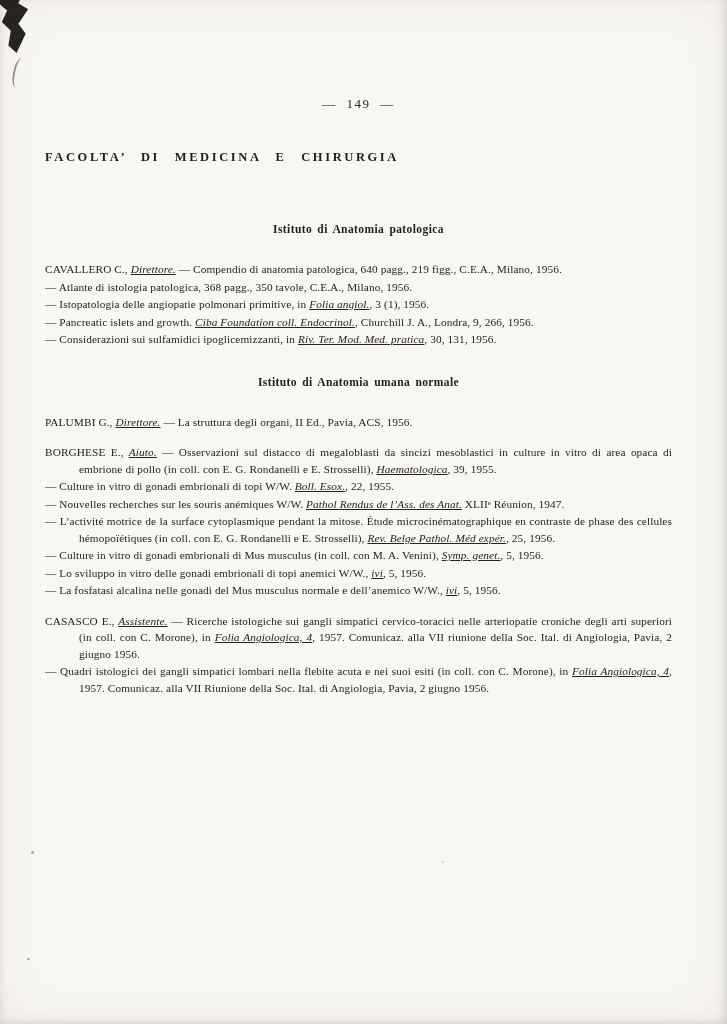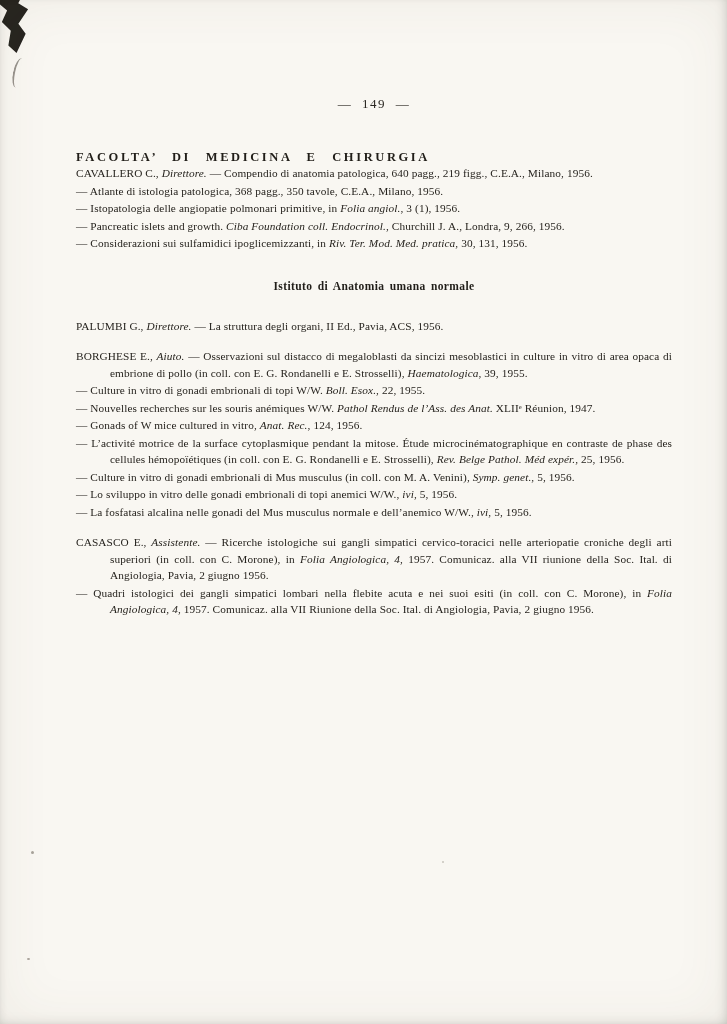--- a/index.html
+++ b/index.html
@@ -56,21 +56,21 @@
     background: #7d776c;
     border-radius: 50%;
     opacity: 0.65;
   }
   .speck-1 { left: 31px; top: 851px; width: 3px; height: 3px; }
   .speck-2 { left: 27px; top: 958px; width: 3px; height: 2px; }
   .speck-3 { left: 442px; top: 861px; width: 2px; height: 2px; opacity: 0.4; }
 
   .content {
     position: absolute;
-    left: 76px;
+    left: 45px;
     right: 55px;
     top: 0;
   }
 
   .page-number {
     margin-top: 96px;
     text-align: center;
     font-size: 13px;
     letter-spacing: 1.5px;
     word-spacing: 5px;
@@ -108,55 +108,56 @@
     margin: 0 0 1px 0;
     padding-left: 34px;
     text-indent: -34px;
     font-size: 11.3px;
     line-height: 16.5px;
     text-align: justify;
     letter-spacing: 0.1px;
   }
   .entry em {
     font-style: italic;
+    text-decoration: underline;
   }
 </style>
 </head>
 <body>
 
 <div class="page">
   <div class="artifact-blob"></div>
   <div class="artifact-curl"></div>
   <div class="speck speck-1"></div>
   <div class="speck speck-2"></div>
   <div class="speck speck-3"></div>
 
   <div class="content">
     <div class="page-number">— 149 —</div>
     <h1 class="doc-title">FACOLTA’ DI MEDICINA E CHIRURGIA</h1>
     <div id="sections">
         <section class="doc-section">
+          <h2 class="section-heading">Istituto di Anatomia patologica</h2>
           <div class="entry-group">
             <p class="entry"><span>CAVALLERO C., </span><em>Direttore.</em><span> — Compendio di anatomia patologica, 640 pagg., 219 figg., C.E.A., Milano, 1956.</span></p>
             <p class="entry"><span>— Atlante di istologia patologica, 368 pagg., 350 tavole, C.E.A., Milano, 1956.</span></p>
             <p class="entry"><span>— Istopatologia delle angiopatie polmonari primitive, in </span><em>Folia angiol.</em><span>, 3 (1), 1956.</span></p>
             <p class="entry"><span>— Pancreatic islets and growth. </span><em>Ciba Foundation coll. Endocrinol.</em><span>, Churchill J. A., Londra, 9, 266, 1956.</span></p>
             <p class="entry"><span>— Considerazioni sui sulfamidici ipoglicemizzanti, in </span><em>Riv. Ter. Mod. Med. pratica</em><span>, 30, 131, 1956.</span></p>
           </div>
         </section>
         <section class="doc-section">
           <h2 class="section-heading">Istituto di Anatomia umana normale</h2>
           <div class="entry-group">
             <p class="entry"><span>PALUMBI G., </span><em>Direttore.</em><span> — La struttura degli organi, II Ed., Pavia, ACS, 1956.</span></p>
           </div>
           <div class="entry-group">
             <p class="entry"><span>BORGHESE E., </span><em>Aiuto.</em><span> — Osservazioni sul distacco di megaloblasti da sincizi mesoblastici in culture in vitro di area opaca di embrione di pollo (in coll. con E. G. Rondanelli e E. Strosselli), </span><em>Haematologica</em><span>, 39, 1955.</span></p>
             <p class="entry"><span>— Culture in vitro di gonadi embrionali di topi W/W. </span><em>Boll. Esox.</em><span>, 22, 1955.</span></p>
             <p class="entry"><span>— Nouvelles recherches sur les souris anémiques W/W. </span><em>Pathol Rendus de l’Ass. des Anat.</em><span> XLIIᵉ Réunion, 1947.</span></p>
-            <p class="entry"><span>— Gonads of W mice cultured in vitro, </span><em>Anat. Rec.</em><span>, 124, 1956.</span></p>
             <p class="entry"><span>— L’activité motrice de la surface cytoplasmique pendant la mitose. Étude microcinématographique en contraste de phase des cellules hémopoïétiques (in coll. con E. G. Rondanelli e E. Strosselli), </span><em>Rev. Belge Pathol. Méd expér.</em><span>, 25, 1956.</span></p>
             <p class="entry"><span>— Culture in vitro di gonadi embrionali di Mus musculus (in coll. con M. A. Venini), </span><em>Symp. genet.</em><span>, 5, 1956.</span></p>
             <p class="entry"><span>— Lo sviluppo in vitro delle gonadi embrionali di topi anemici W/W., </span><em>ivi</em><span>, 5, 1956.</span></p>
             <p class="entry"><span>— La fosfatasi alcalina nelle gonadi del Mus musculus normale e dell’anemico W/W., </span><em>ivi</em><span>, 5, 1956.</span></p>
           </div>
           <div class="entry-group">
             <p class="entry"><span>CASASCO E., </span><em>Assistente.</em><span> — Ricerche istologiche sui gangli simpatici cervico-toracici nelle arteriopatie croniche degli arti superiori (in coll. con C. Morone), in </span><em>Folia Angiologica, 4</em><span>, 1957. Comunicaz. alla VII riunione della Soc. Ital. di Angiologia, Pavia, 2 giugno 1956.</span></p>
             <p class="entry"><span>— Quadri istologici dei gangli simpatici lombari nella flebite acuta e nei suoi esiti (in coll. con C. Morone), in </span><em>Folia Angiologica, 4</em><span>, 1957. Comunicaz. alla VII Riunione della Soc. Ital. di Angiologia, Pavia, 2 giugno 1956.</span></p>
           </div>
         </section>

